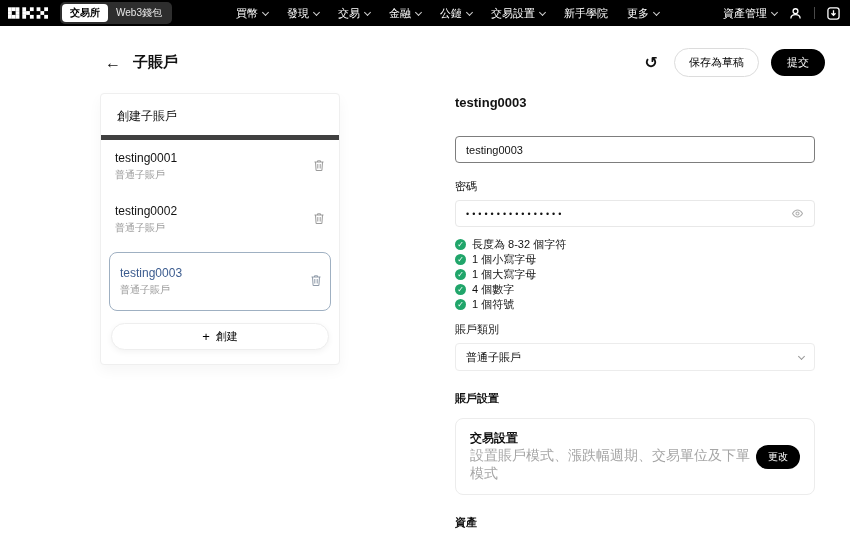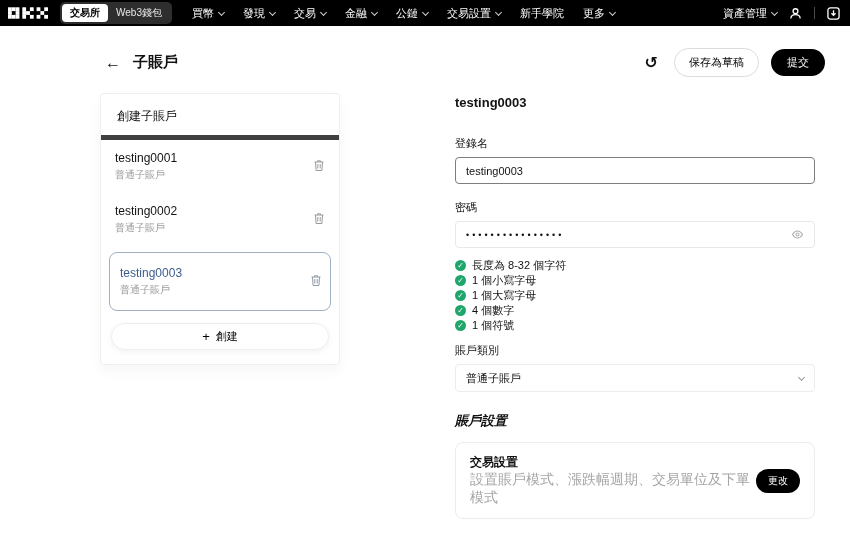--- a/index.html
+++ b/index.html
@@ -5,21 +5,21 @@
   * { margin:0; padding:0; box-sizing:border-box; }
   html,body { width:850px; height:540px; background:#fff; overflow:hidden;
     font-family:"Liberation Sans","DejaVu Sans",sans-serif; color:#121212; }
 
   
   .navbar { height:26px; background:#000; display:flex; align-items:center; padding:0 10px 0 8px; }
   .logo { display:flex; align-items:center; margin-right:12px; }
   .nav-pill-group { background:#2e2e2e; border-radius:5px; padding:2px; display:flex; align-items:center; margin-right:20px; }
   .nav-pill { font-size:10px; padding:2px 8px; border-radius:4px; color:#e8e8e8; white-space:nowrap; cursor:pointer; }
   .nav-pill.active { background:#fff; color:#000; font-weight:bold; }
-  .nav-menu { display:flex; align-items:flex-start; gap:19px; }
+  .nav-menu { display:flex; align-items:flex-start; gap:19px;margin-left:44px; }
   .nav-item { color:#fff; font-size:11px; display:flex; align-items:center; white-space:nowrap; cursor:pointer; }
   .chev { width:5px; height:5px; border-right:1.2px solid #cfcfcf; border-bottom:1.2px solid #cfcfcf; transform:rotate(45deg); display:inline-block; margin-left:5px; margin-bottom:2px; }
   .nav-right { margin-left:auto; display:flex; align-items:center; gap:12px; }
   .nav-divider { width:1px; height:12px; background:#4a4a4a; }
 
   
   .page-header { display:flex; align-items:center; justify-content:space-between; padding:22px 25px 0 105px; }
   .title-wrap { display:flex; align-items:center; gap:12px; }
   .back-arrow { font-size:16px; cursor:pointer; }
   .page-title { font-size:15px; font-weight:bold; }
@@ -49,21 +49,21 @@
   .field-label { font-size:11px; margin-bottom:6px; }
   .text-input { width:100%; height:27px; border:1px solid #7d7d7d; border-radius:4px; font-size:11px; padding:0 10px; color:#121212; outline:none; font-family:inherit; }
   .pw-box { width:100%; height:27px; border:1px solid #e8e8e8; border-radius:4px; display:flex; align-items:center; padding:0 10px; margin-bottom:10px; }
   .pw-dots { flex:1; font-size:9px; letter-spacing:3px; color:#121212; }
   .mt18 { margin-top:16px; }
   .rules { list-style:none; margin:2px 0 10px; }
   .rules li { display:flex; align-items:center; gap:6px; font-size:11px; line-height:15px; }
   .check { width:11px; height:11px; border-radius:50%; background:#20a56a; color:#fff; font-size:8px; display:inline-flex; align-items:center; justify-content:center; flex:0 0 auto; }
   .select-box { width:100%; height:28px; border:1px solid #ececec; border-radius:4px; display:flex; align-items:center; justify-content:space-between; padding:0 10px; font-size:11px; cursor:pointer; margin-bottom:20px; }
   .chev-grey { width:5px; height:5px; border-right:1.2px solid #999; border-bottom:1.2px solid #999; transform:rotate(45deg); display:inline-block; margin-bottom:2px; }
-  .section-title { font-size:13px; font-weight:bold; margin:18px 0 12px;font-style:italic; }
+  .section-title { font-size:11px; font-weight:bold; margin:18px 0 12px; }
   .row-card { border:1px solid #ececec; border-radius:8px; padding:11px 14px; display:flex; align-items:center; justify-content:space-between; margin-bottom:20px; }
   .row-title { font-size:12px; font-weight:bold; }
   .row-desc { font-size:14px; color:#a6a6a6; }
   .btn-small-black { background:#000; color:#fff; border:none; border-radius:12px; padding:5px 12px; font-size:10px; cursor:pointer; white-space:nowrap; }
 </style>
 </head>
 <body>
 
 <div class="navbar">
   <div class="logo">
@@ -207,21 +207,20 @@
 
     <button class="create-btn">
       <span class="plus">+</span>
       <span>創建</span>
     </button>
   </div>
 
   <div class="form-panel">
     <div class="form-heading">testing0003</div>
 
-    <div class="field-label">登錄名</div>
     <input class="text-input" type="text" value="testing0003" style="">
 
     <div class="field-label mt18">密碼</div>
     <div class="pw-box">
       <span class="pw-dots">••••••••••••••••</span>
       <span style="display:flex;">
         <svg width="13" height="11" viewBox="0 0 14 12" fill="none" stroke="#b0b0b0" stroke-width="1.1">
           <path d="M1.5 6c1.6-2.6 3.5-3.8 5.5-3.8S10.9 3.4 12.5 6c-1.6 2.6-3.5 3.8-5.5 3.8S3.1 8.6 1.5 6Z"></path>
           <circle cx="7" cy="6" r="1.7"></circle>
         </svg>

